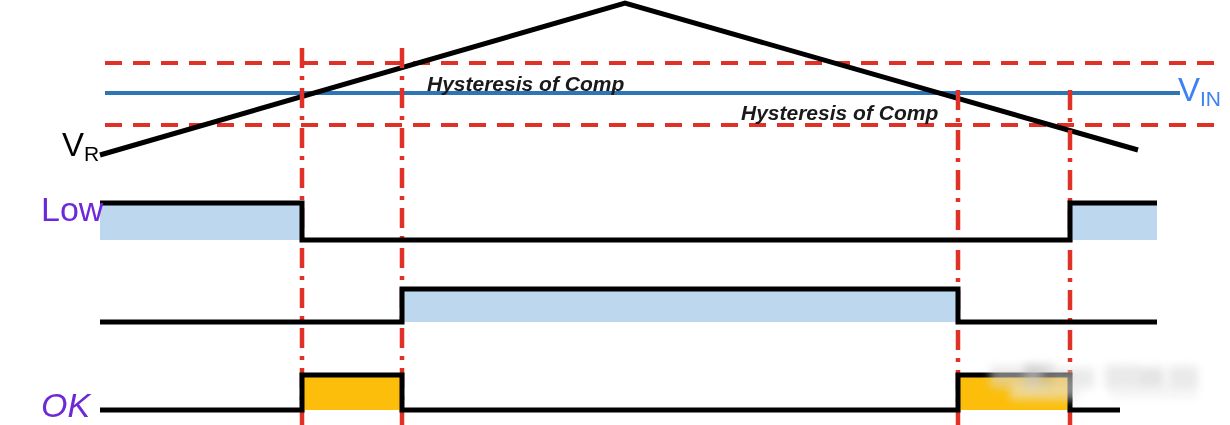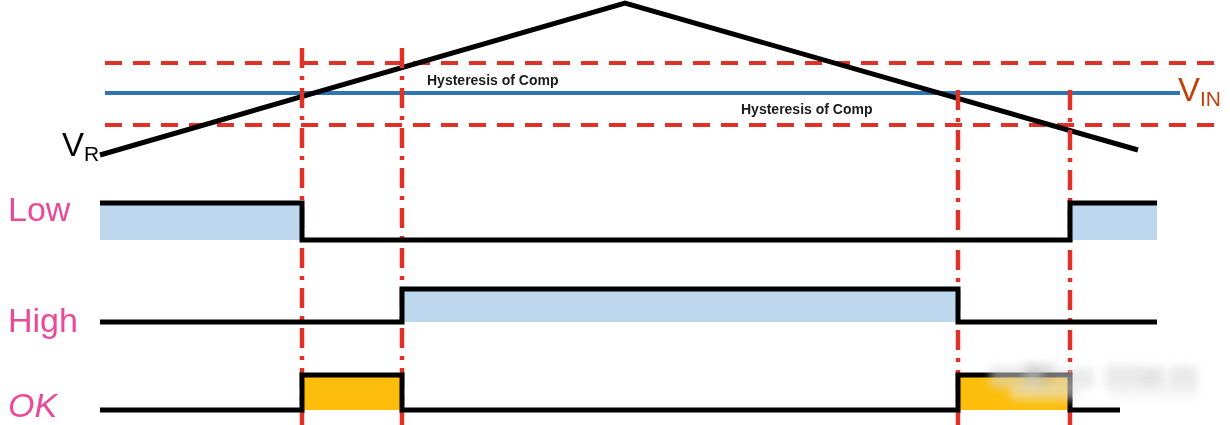--- a/index.html
+++ b/index.html
@@ -24,41 +24,43 @@
     width: 1230px;
     height: 425px;
   }
   .lbl {
     position: absolute;
     white-space: nowrap;
     line-height: 1;
   }
   .row-label {
     font-size: 34px;
-    color: #ec4899;
+    color: #6d28d9;
     font-family: "Liberation Sans", sans-serif;
+    margin-left: 33px;
   }
   .hyst-label {
-    font-size: 14px;
+    font-size: 21px;
     font-weight: bold;
     color: #1a1a1a;
     font-family: "Liberation Sans", sans-serif;
+    font-style: italic;
   }
   .sig-label {
     font-size: 33px;
     font-family: "Liberation Sans", sans-serif;
   }
   .sig-label .sub {
     font-size: 21px;
     vertical-align: baseline;
     position: relative;
     top: 5px;
   }
   #label-vr { color: #000000; }
-  #label-vin { color: #c2410c; text-align: center; }
+  #label-vin { color: #3b82f6; text-align: center; }
   .watermark {
     position: absolute;
     pointer-events: none;
   }
   .wm-blob {
     position: absolute;
     background: #d9d9d9;
     opacity: 0.55;
     filter: blur(4px);
     border-radius: 3px;
@@ -110,21 +112,20 @@
   <div class="lbl sig-label" id="label-vin" style="left:1178px; top:73px;">
     <span>V</span><span class="sub">IN</span>
   </div>
 
   <div class="lbl hyst-label" style="left:427px; top:73px;">Hysteresis of Comp</div>
 
   <div class="lbl hyst-label" style="left:741px; top:102px;">Hysteresis of Comp</div>
 
   <div class="lbl row-label" style="left:8px; top:192px;">Low</div>
 
-  <div class="lbl row-label" style="left:8px; top:303px;">High</div>
 
   <div class="lbl row-label" style="left:8px; top:388px;font-style:italic;">OK</div>
 
   <div class="watermark" style="left:990px; top:362px; width:215px; height:48px;">
     <div class="wm-blob" style="left:0px;   top:4px;  width:52px; height:22px;"></div>
     <div class="wm-blob" style="left:34px;  top:2px;  width:30px; height:26px; background:#bfbfbf;"></div>
     <div class="wm-blob" style="left:62px;  top:6px;  width:42px; height:20px;"></div>
     <div class="wm-blob" style="left:20px;  top:22px; width:70px; height:16px; background:#e8e8e8;"></div>
     <div class="wm-blob" style="left:115px; top:3px;  width:34px; height:24px;"></div>
     <div class="wm-blob" style="left:148px; top:5px;  width:26px; height:22px; background:#cfcfcf;"></div>

